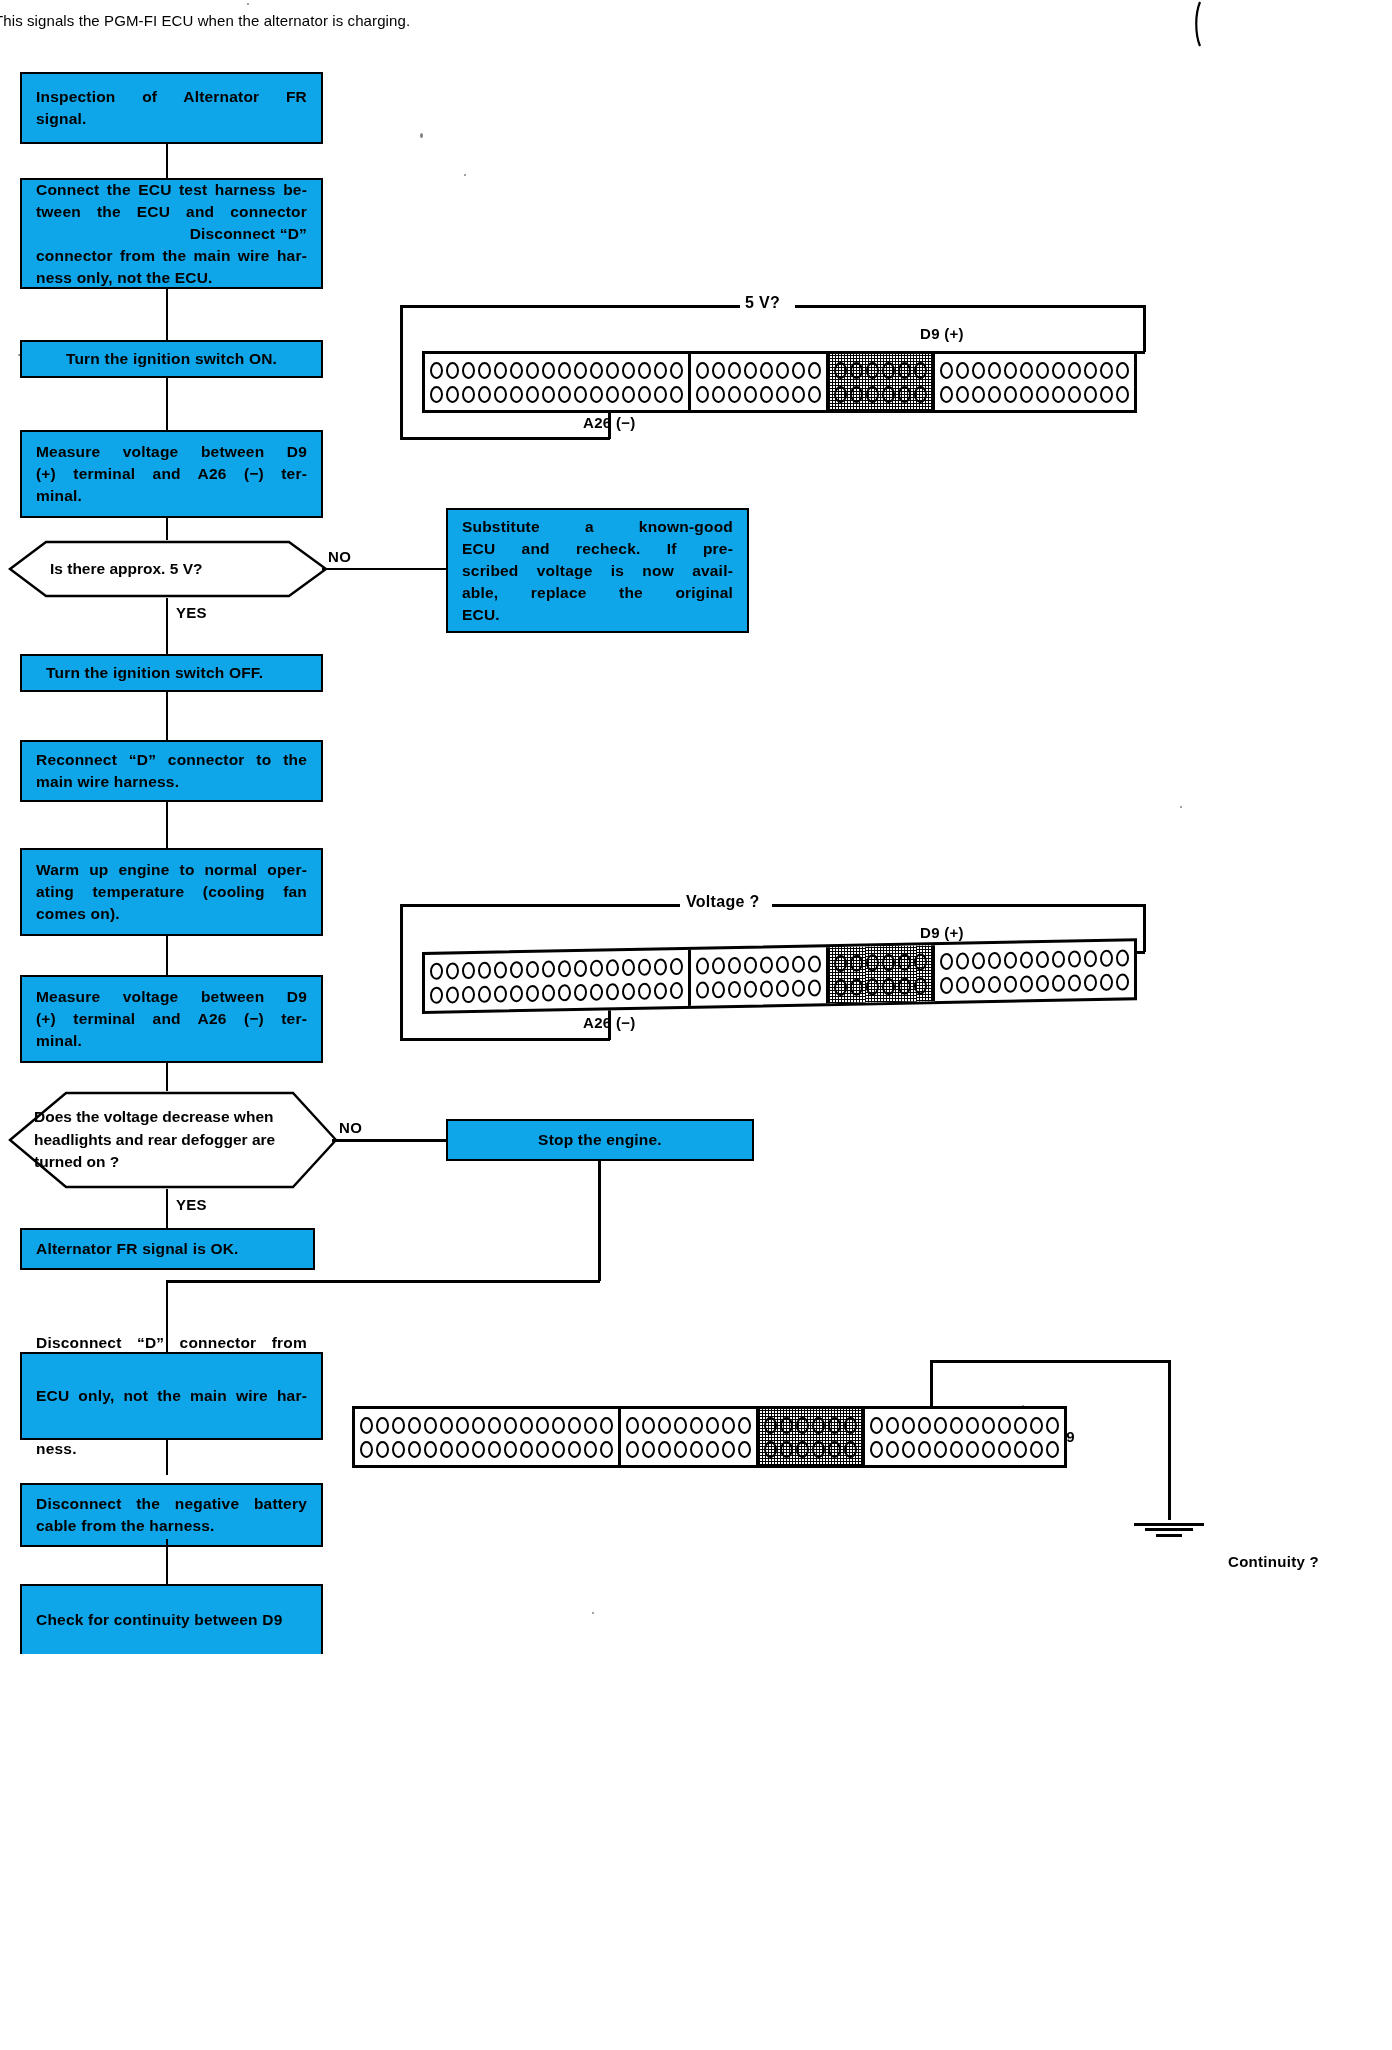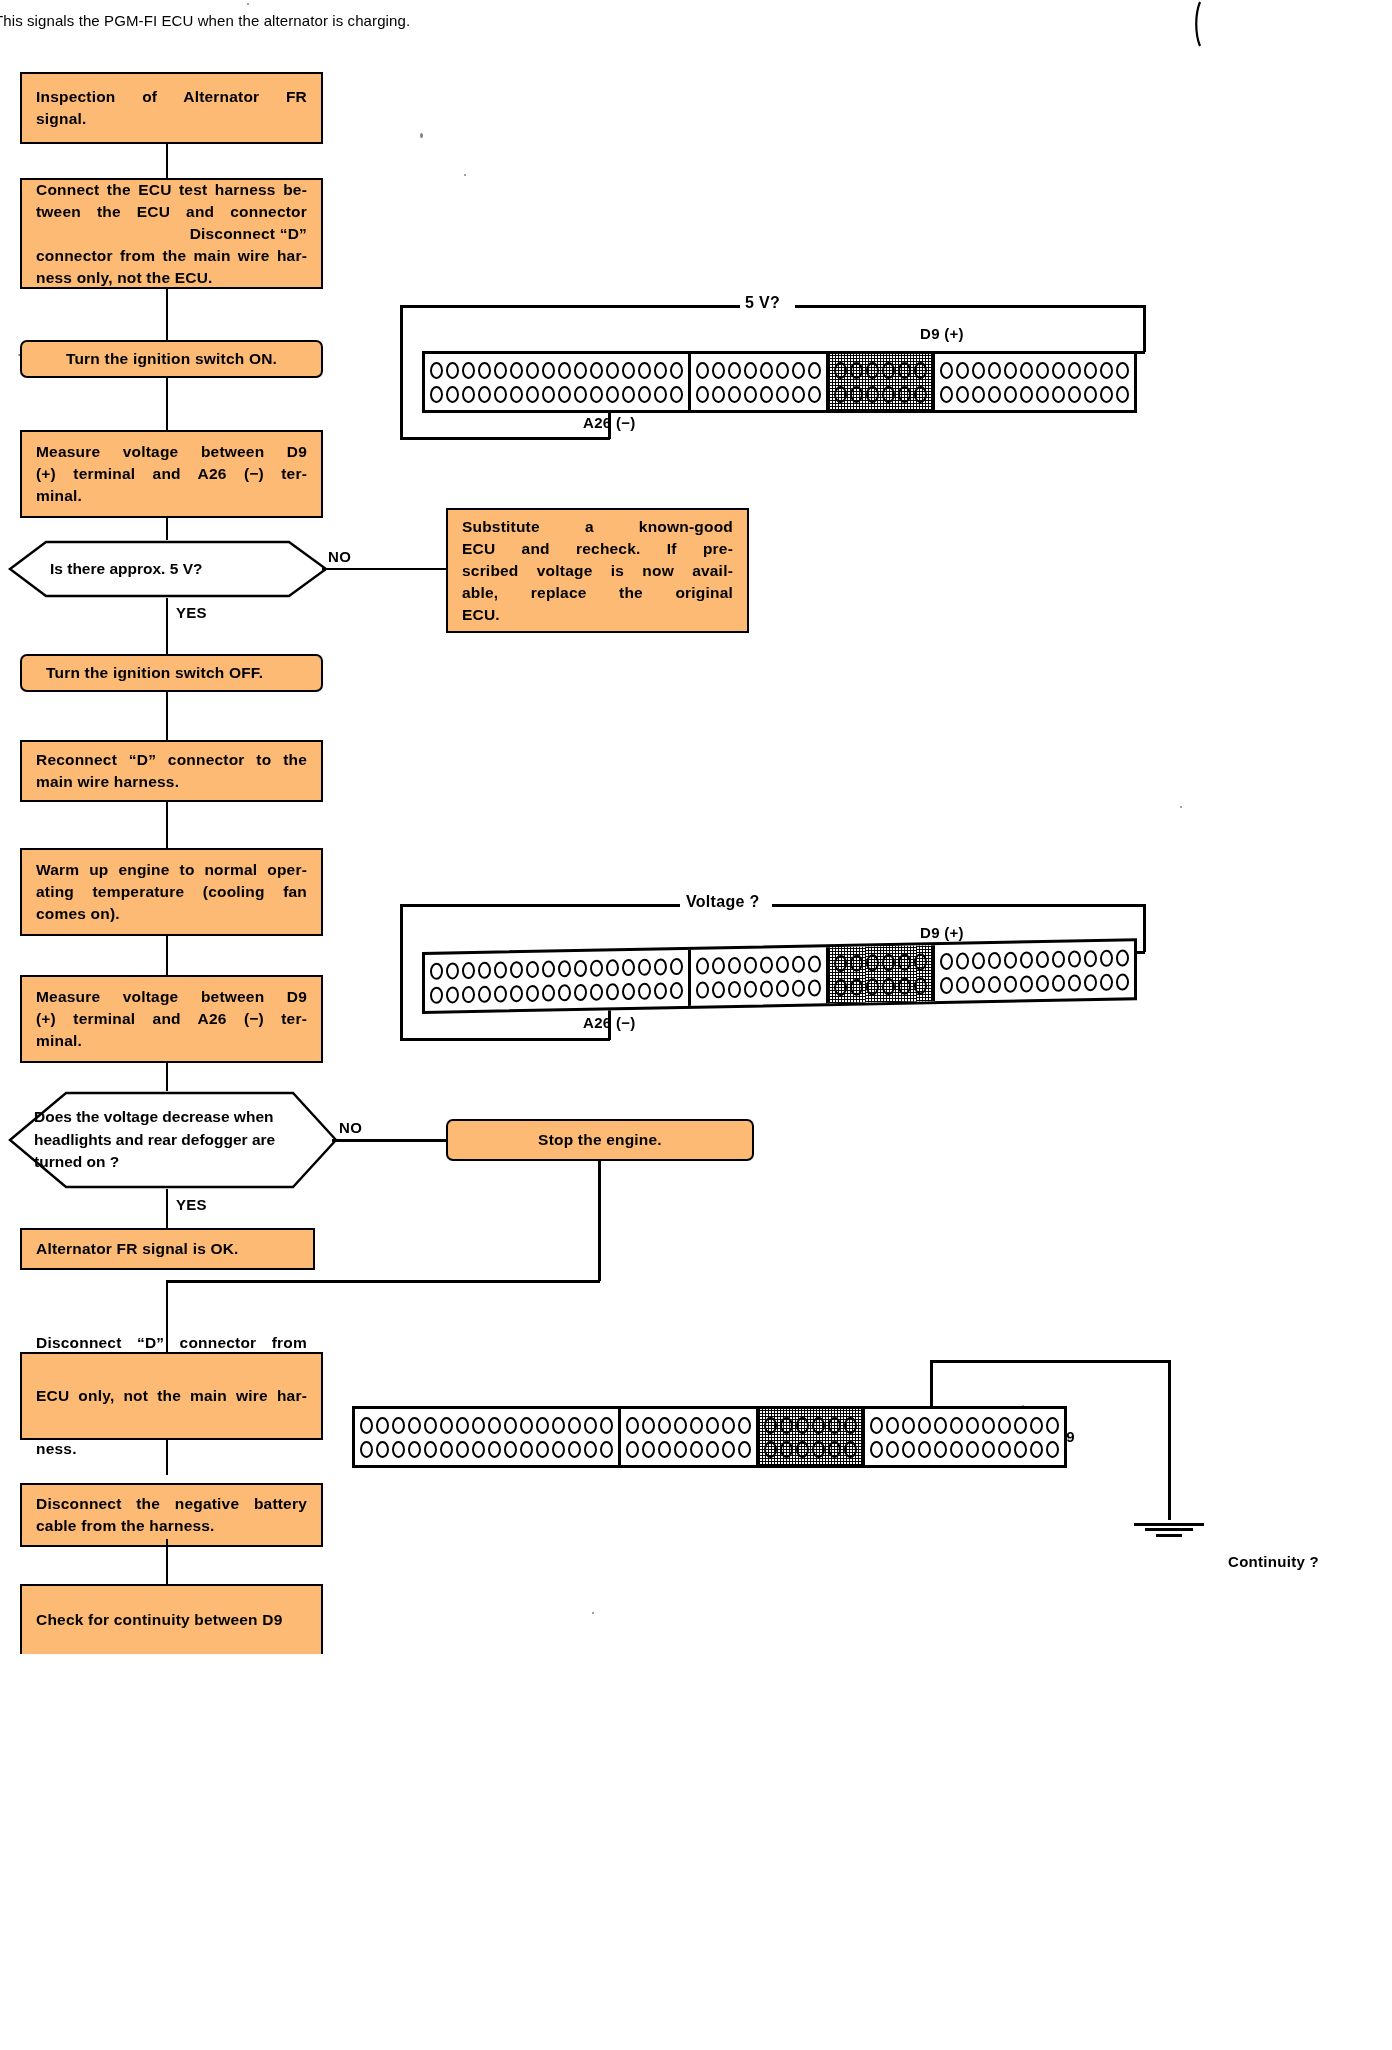--- a/index.html
+++ b/index.html
@@ -21,33 +21,33 @@
   .intro{
     font-size:15px;
     font-weight:normal;
     letter-spacing:0.1px;
     white-space:nowrap;
   }
 
   
   .box{
     border:2px solid #000;
-    background:#fdba74;
+    background:#0ea5e9;
     box-sizing:border-box;
     padding:8px 14px;
     font-size:15.5px;
     font-weight:bold;
     line-height:1.42;
     letter-spacing:0.2px;
     display:flex;
     flex-direction:column;
     justify-content:center;
   }
   .box.just{ text-align:justify; text-align-last:left; }
-  .box.center{ align-items:center; text-align:left;border-radius:7px;}
+  .box.center{ align-items:center; text-align:left;}
   .box .ln{display:block;}
   .box.just .ln{
     text-align:justify;
     text-align-last:justify;
   }
   .box.just .ln.last{text-align-last:left;}
 
   
   .diamond-wrap{position:absolute;}
   .diamond-wrap svg{display:block;}

